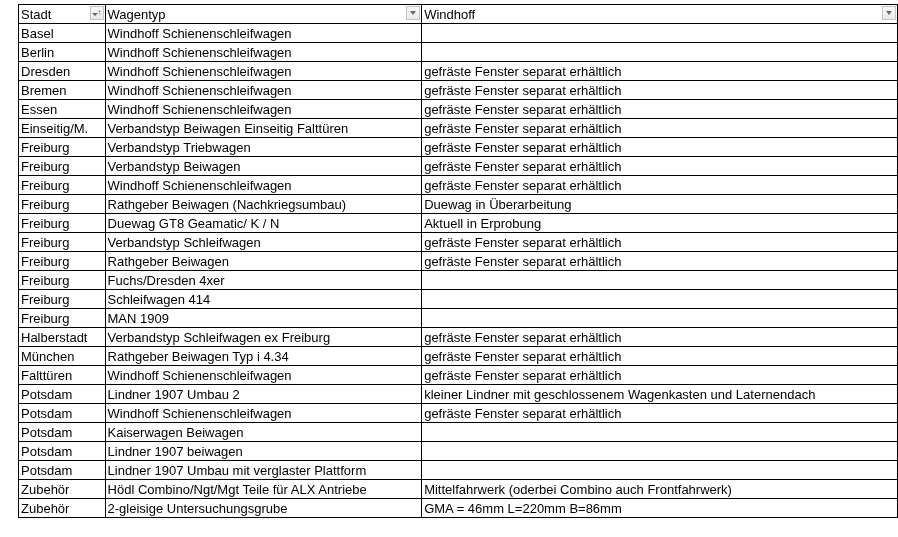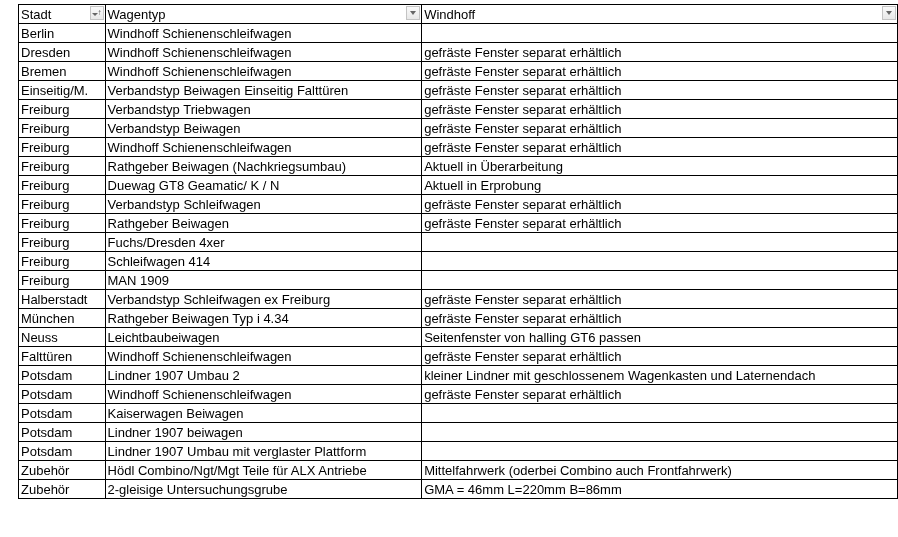--- a/index.html
+++ b/index.html
@@ -41,31 +41,41 @@
         <th>
           <span>Windhoff</span>
           <span class="filter-btn">
             <span class="tri"></span>
           </span>
         </th>
       </tr>
     </thead>
     <tbody id="rows">
         <tr>
+          <td>Basel</td>
+          <td>Windhoff Schienenschleifwagen</td>
+          <td></td>
+        </tr>
+        <tr>
           <td>Berlin</td>
           <td>Windhoff Schienenschleifwagen</td>
           <td></td>
         </tr>
         <tr>
           <td>Dresden</td>
           <td>Windhoff Schienenschleifwagen</td>
           <td>gefräste Fenster separat erhältlich</td>
         </tr>
         <tr>
           <td>Bremen</td>
+          <td>Windhoff Schienenschleifwagen</td>
+          <td>gefräste Fenster separat erhältlich</td>
+        </tr>
+        <tr>
+          <td>Essen</td>
           <td>Windhoff Schienenschleifwagen</td>
           <td>gefräste Fenster separat erhältlich</td>
         </tr>
         <tr>
           <td>Einseitig/M.</td>
           <td>Verbandstyp Beiwagen Einseitig Falttüren</td>
           <td>gefräste Fenster separat erhältlich</td>
         </tr>
         <tr>
           <td>Freiburg</td>
@@ -78,21 +88,21 @@
           <td>gefräste Fenster separat erhältlich</td>
         </tr>
         <tr>
           <td>Freiburg</td>
           <td>Windhoff Schienenschleifwagen</td>
           <td>gefräste Fenster separat erhältlich</td>
         </tr>
         <tr>
           <td>Freiburg</td>
           <td>Rathgeber Beiwagen (Nachkriegsumbau)</td>
-          <td>Aktuell in Überarbeitung</td>
+          <td>Duewag in Überarbeitung</td>
         </tr>
         <tr>
           <td>Freiburg</td>
           <td>Duewag GT8 Geamatic/ K / N</td>
           <td>Aktuell in Erprobung</td>
         </tr>
         <tr>
           <td>Freiburg</td>
           <td>Verbandstyp Schleifwagen</td>
           <td>gefräste Fenster separat erhältlich</td>
@@ -119,25 +129,20 @@
         </tr>
         <tr>
           <td>Halberstadt</td>
           <td>Verbandstyp Schleifwagen ex Freiburg</td>
           <td>gefräste Fenster separat erhältlich</td>
         </tr>
         <tr>
           <td>München</td>
           <td>Rathgeber Beiwagen Typ i 4.34</td>
           <td>gefräste Fenster separat erhältlich</td>
-        </tr>
-        <tr>
-          <td>Neuss</td>
-          <td>Leichtbaubeiwagen</td>
-          <td>Seitenfenster von halling GT6 passen</td>
         </tr>
         <tr>
           <td>Falttüren</td>
           <td>Windhoff Schienenschleifwagen</td>
           <td>gefräste Fenster separat erhältlich</td>
         </tr>
         <tr>
           <td>Potsdam</td>
           <td>Lindner 1907 Umbau 2</td>
           <td>kleiner Lindner mit geschlossenem Wagenkasten und Laternendach</td>

